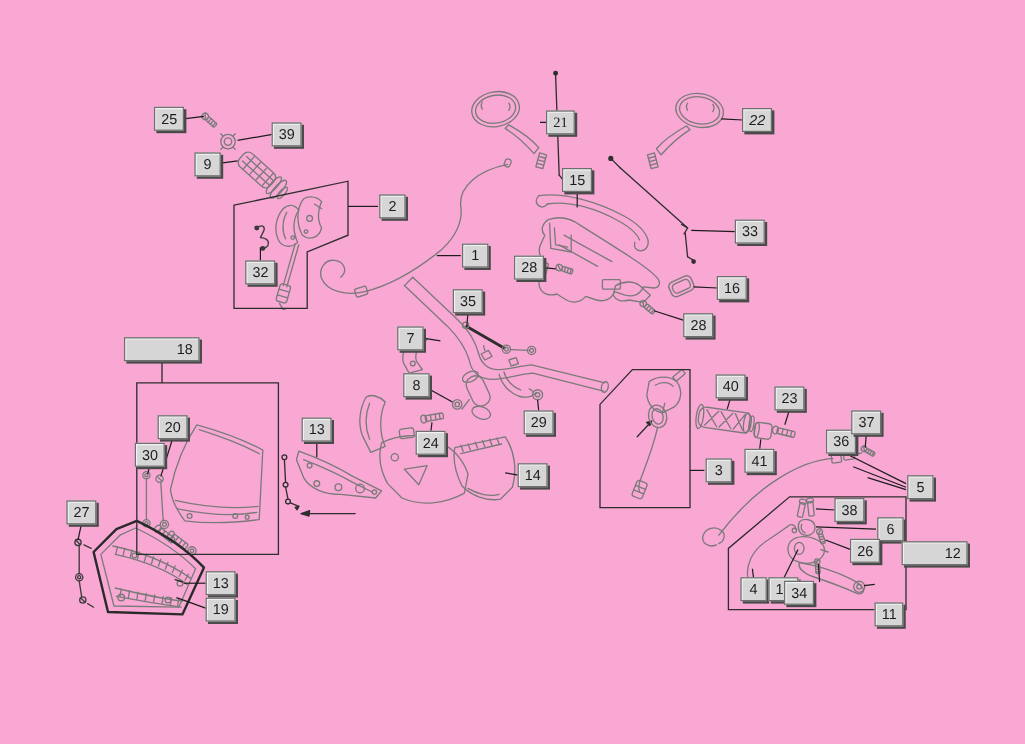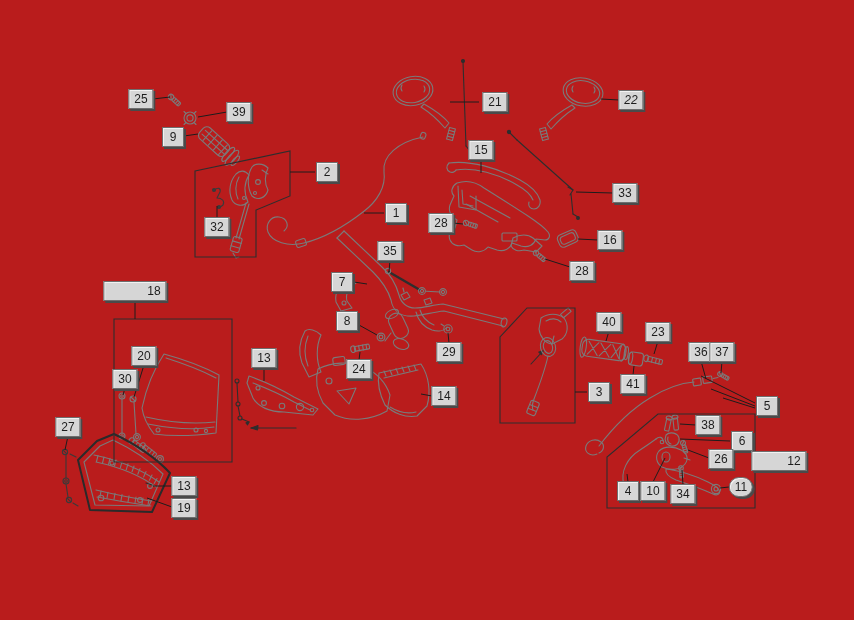--- a/index.html
+++ b/index.html
@@ -14,21 +14,21 @@
   .callout{position:absolute;transform:translate(-50%,-50%);
     background:var(--lblFill);border:1px solid var(--lblBorder);
     box-shadow:inset 1px 1px 0 var(--lblHi), 2px 2px 0 var(--lblShadow);
     color:var(--lblText);font:12px/14px "Liberation Sans",sans-serif;
     padding:2px 5px 2px 5px;min-width:10px;text-align:center;pointer-events:auto;cursor:default;}
   svg *{vector-effect:non-scaling-stroke;}
 </style>
 </head>
 <body>
 
-<div id="stage" style="background: #b91c1c;">
+<div id="stage" style="background: #f9a8d4;">
 <svg id="drawing" width="854" height="620" viewBox="0 0 854 620" xmlns="http://www.w3.org/2000/svg">
   <defs>
     <g id="screwS" fill="none">
       <circle cx="0" cy="0" r="2.7"></circle>
       <line x1="-1.8" y1="-1.8" x2="1.8" y2="1.8"></line>
       <rect x="2.6" y="-2" width="9" height="4" rx="1"></rect>
       <line x1="5" y1="-2" x2="5" y2="2"></line>
           <line x1="7.5" y1="-2" x2="7.5" y2="2"></line>
           <line x1="10" y1="-2" x2="10" y2="2"></line>
     </g>
@@ -434,21 +434,21 @@
       </g>
 </svg>
 
 <div id="labels-layer">
       <div class="callout" style="left: 141px; top: 99px;">25</div>
       <div class="callout" style="left: 239px; top: 112px;">39</div>
       <div class="callout" style="left: 173px; top: 137px;">9</div>
       <div class="callout" style="left: 327px; top: 172px;">2</div>
       <div class="callout" style="left: 217px; top: 227px;">32</div>
       <div class="callout" style="left: 396px; top: 213px;">1</div>
-      <div class="callout" style="left: 495px; top: 102px;">21</div>
+      <div class="callout" style="left: 467px; top: 102px; font-family: Liberation Serif, serif;">21</div>
       <div class="callout" style="left: 631px; top: 100px; font-style: italic;">22</div>
       <div class="callout" style="left: 481px; top: 150px;">15</div>
       <div class="callout" style="left: 625px; top: 193px;">33</div>
       <div class="callout" style="left: 441px; top: 223px;">28</div>
       <div class="callout" style="left: 610px; top: 240px;">16</div>
       <div class="callout" style="left: 582px; top: 271px;">28</div>
       <div class="callout" style="left: 390px; top: 251px;">35</div>
       <div class="callout" style="left: 342px; top: 282px;">7</div>
       <div class="callout" style="left: 347px; top: 321px;">8</div>
       <div class="callout" style="left: 449px; top: 352px;">29</div>
@@ -458,25 +458,25 @@
       <div class="callout" style="left: 144px; top: 356px;">20</div>
       <div class="callout" style="left: 125px; top: 379px;">30</div>
       <div class="callout" style="left: 264px; top: 358px;">13</div>
       <div class="callout" style="left: 68px; top: 427px;">27</div>
       <div class="callout" style="left: 184px; top: 486px;">13</div>
       <div class="callout" style="left: 184px; top: 508px;">19</div>
       <div class="callout" style="left: 599px; top: 392px;">3</div>
       <div class="callout" style="left: 609px; top: 322px;">40</div>
       <div class="callout" style="left: 658px; top: 332px;">23</div>
       <div class="callout" style="left: 633px; top: 384px;">41</div>
-      <div class="callout" style="left: 701px; top: 352px;">36</div>
+      <div class="callout" style="left: 701px; top: 368px;">36</div>
       <div class="callout" style="left: 722px; top: 352px; text-align: right;">37</div>
       <div class="callout" style="left: 767px; top: 406px;">5</div>
       <div class="callout" style="left: 708px; top: 425px;">38</div>
       <div class="callout" style="left: 742px; top: 441px;">6</div>
       <div class="callout" style="left: 721px; top: 459px;">26</div>
       <div class="callout" style="left: 779px; top: 461px; padding-left: 35px;">12</div>
       <div class="callout" style="left: 628px; top: 491px;">4</div>
       <div class="callout" style="left: 653px; top: 491px;">10</div>
-      <div class="callout" style="left: 683px; top: 494px;">34</div>
-      <div class="callout" style="left: 741px; top: 487px; border-radius: 10px;">11</div>
+      <div class="callout" style="left: 666px; top: 494px;">34</div>
+      <div class="callout" style="left: 741px; top: 512px;">11</div>
     </div>
 </div>
 
 </body></html>

